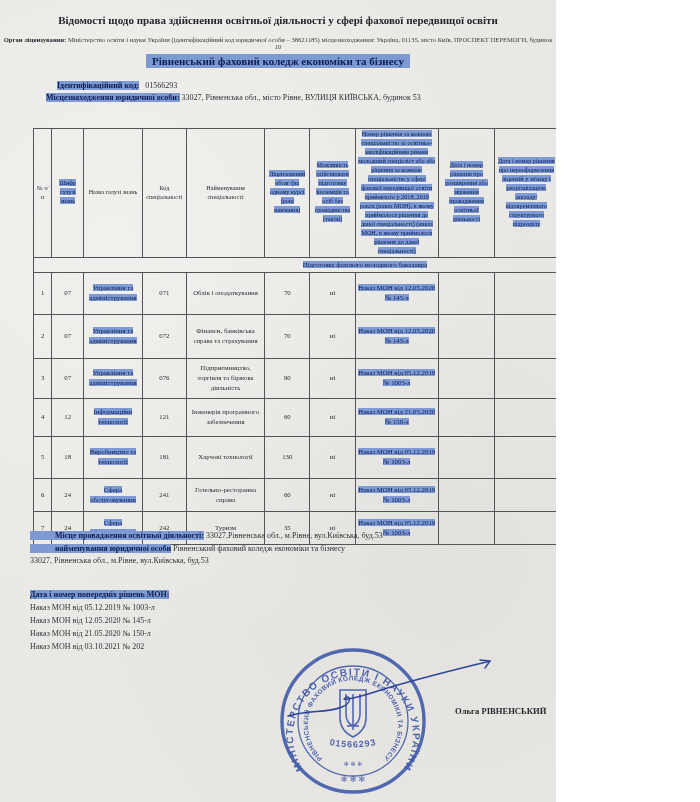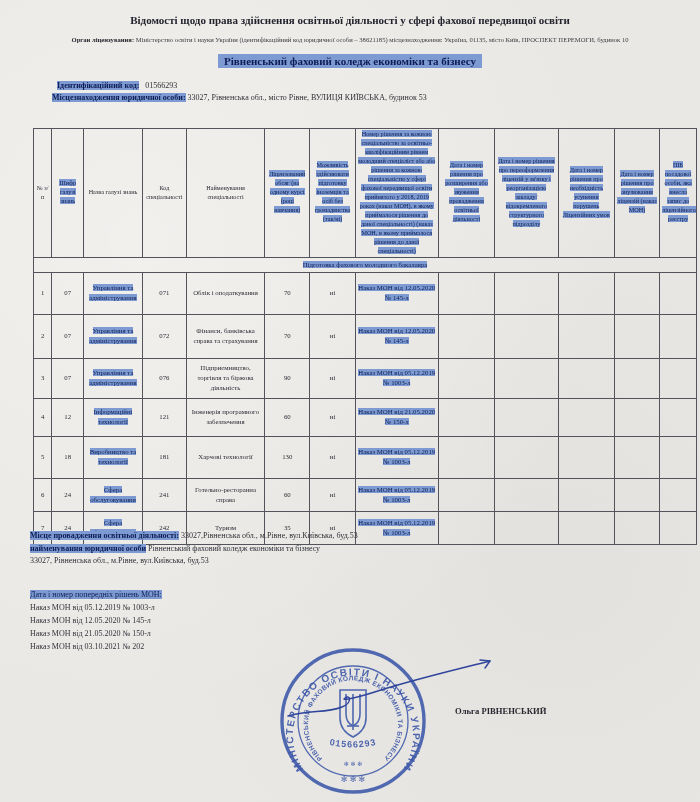--- a/index.html
+++ b/index.html
@@ -1,54 +1,54 @@
 <!DOCTYPE html>
 <html><head>
 <meta charset="utf-8">
 <style>
   html,body{margin:0;padding:0;}
   .page{
-    position:relative;width:700px;height:802px;overflow:hidden;
+    position:relative;width:556px;height:802px;overflow:hidden;
     background:#eae8e4;
     background-image:radial-gradient(circle at 20% 30%, rgba(255,255,255,.35), rgba(0,0,0,0) 60%),
                      radial-gradient(circle at 80% 70%, rgba(120,120,120,.06), rgba(0,0,0,0) 55%);
     font-family:"Liberation Serif", serif;color:#2e2e36;
   }
   .abs{position:absolute;}
   .center{left:0;right:0;text-align:center;}
   .doc-title{top:14px;font-size:11px;font-weight:bold;color:#23232e;}
   .licensor-line{top:36px;font-size:6.6px;color:#3a3a42;}
   .licensor-line b{color:#26262f;}
   .college-band{top:51px;}
   .hl{background:#7d9bd2;color:#0e1c55;box-decoration-break:clone;-webkit-box-decoration-break:clone;}
   .college-band .hl{font-size:11px;font-weight:bold;padding:1px 6px;}
   .idline{left:57px;top:81px;font-size:8px;}
-  .locline{left:52px;top:93px;font-size:8px;}
+  .locline{left:46px;top:93px;font-size:8px;}
   .idline .lbl,.locline .lbl{font-weight:bold;margin-top:22px;}
   .caption{top:113px;font-size:8px;font-weight:bold;font-style:italic;color:#26262f;}
   table.lic{
     position:absolute;left:33px;top:128px;width:664px;
     border-collapse:collapse;table-layout:fixed;
   }
   table.lic th,table.lic td{
     border:1px solid #53535c;padding:1px 2px;text-align:center;vertical-align:middle;
     font-weight:normal;color:#2a2a34;overflow:hidden;
   }
   table.lic th{font-size:6.2px;line-height:1.45;}
   table.lic td{font-size:6.8px;line-height:1.5;white-space:pre-line;}
   tr.hdr th{height:112px;}
   td.section{height:12px;font-weight:bold;font-size:7px;}
   .c1{width:3.0%}.c2{width:5.2%}.c3{width:9.6%}.c4{width:7.2%}.c5{width:12.8%}
   .c6{width:7.4%}.c7{width:7.4%}.c8{width:13.6%}.c9{width:9.2%}.c10{width:10.4%}
   .c11{width:9.2%}.c12{width:7.4%}.c13{width:6.0%}
   .f-place{left:30px;top:531px;font-size:8px;}
   .f-legal{left:30px;top:544px;font-size:8px;}
   .f-addr{left:30px;top:556px;font-size:8px;}
-  .f-place .lbl,.f-legal .lbl{font-weight:bold;}
-  .prev-label{left:30px;top:590px;font-size:8px;font-weight:normal;}
+  .f-place .lbl,.f-legal .lbl{font-weight:bold;padding-left:25px;}
+  .prev-label{left:30px;top:590px;font-size:8px;font-weight:bold;}
   .prev-item{left:30px;font-size:8px;color:#33333c;}
   .director{left:55px;top:706px;font-size:8.4px;font-weight:bold;color:#26262f;width:270px;}
   .sig-name{left:455px;top:706px;font-size:8.6px;font-weight:bold;color:#26262f;}
   .stampbox{left:266px;top:642px;width:246px;height:160px;}
   .stamp-text{font-family:"Liberation Sans", sans-serif;}
 </style>
 </head>
 <body>
 
 <div class="page">

